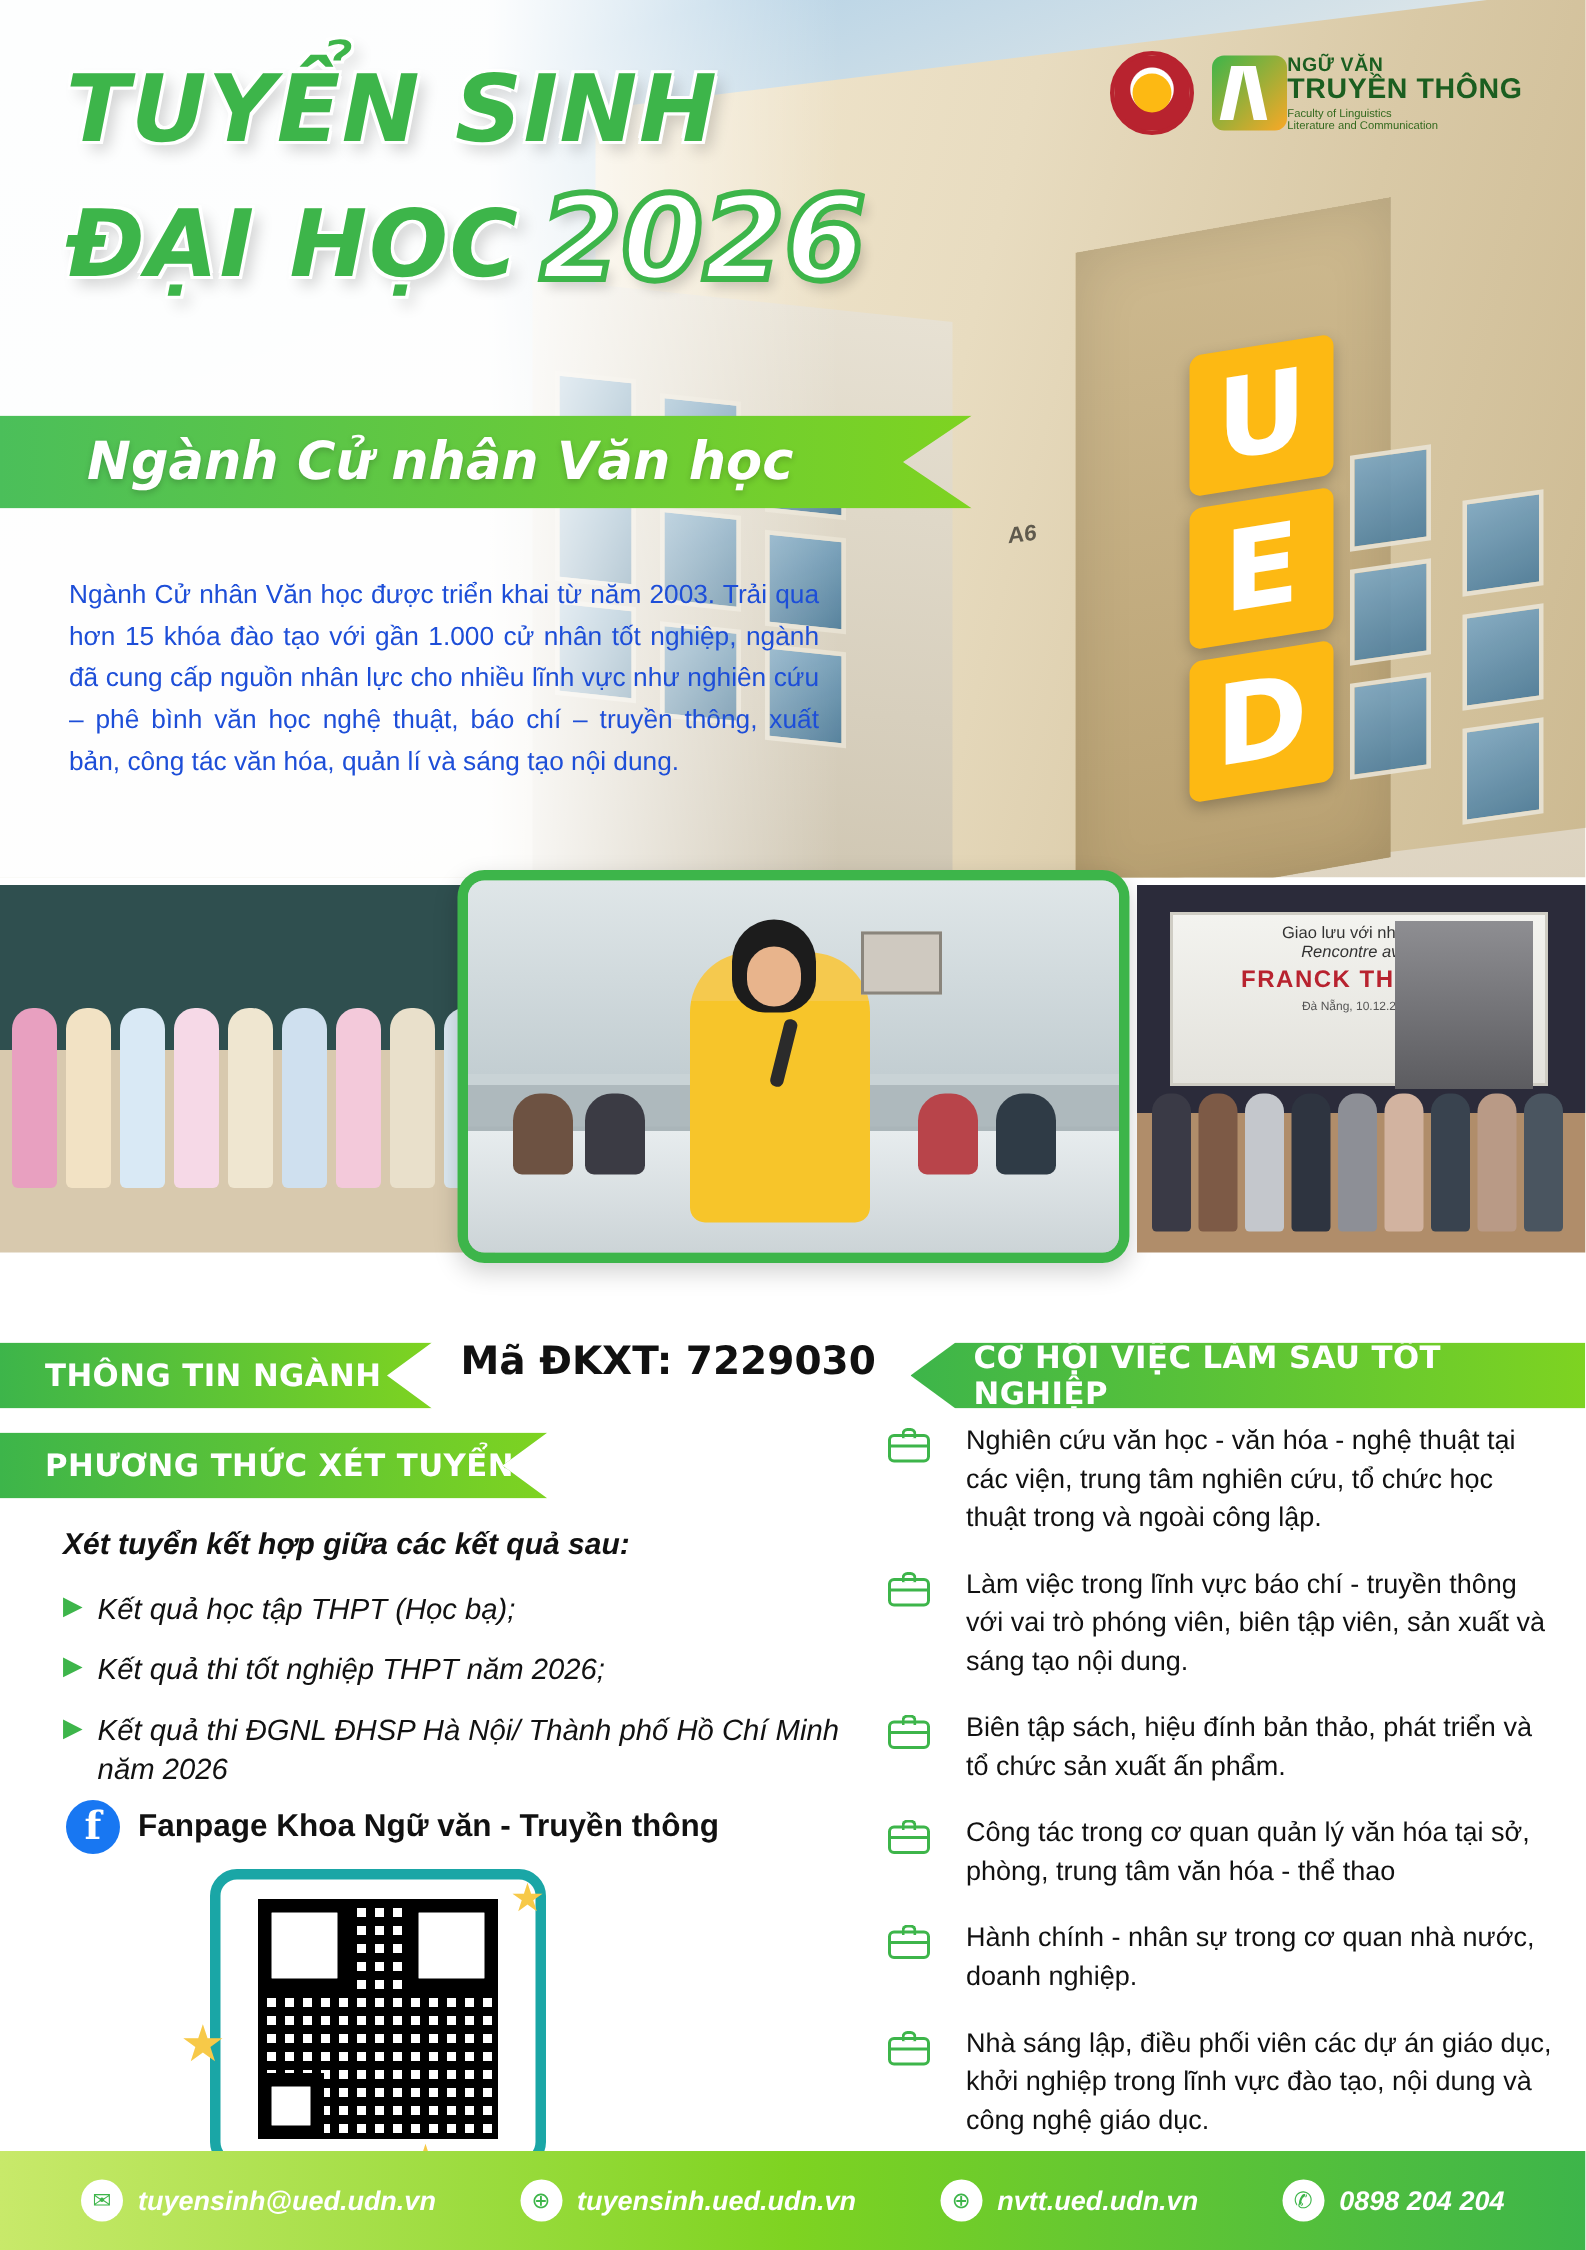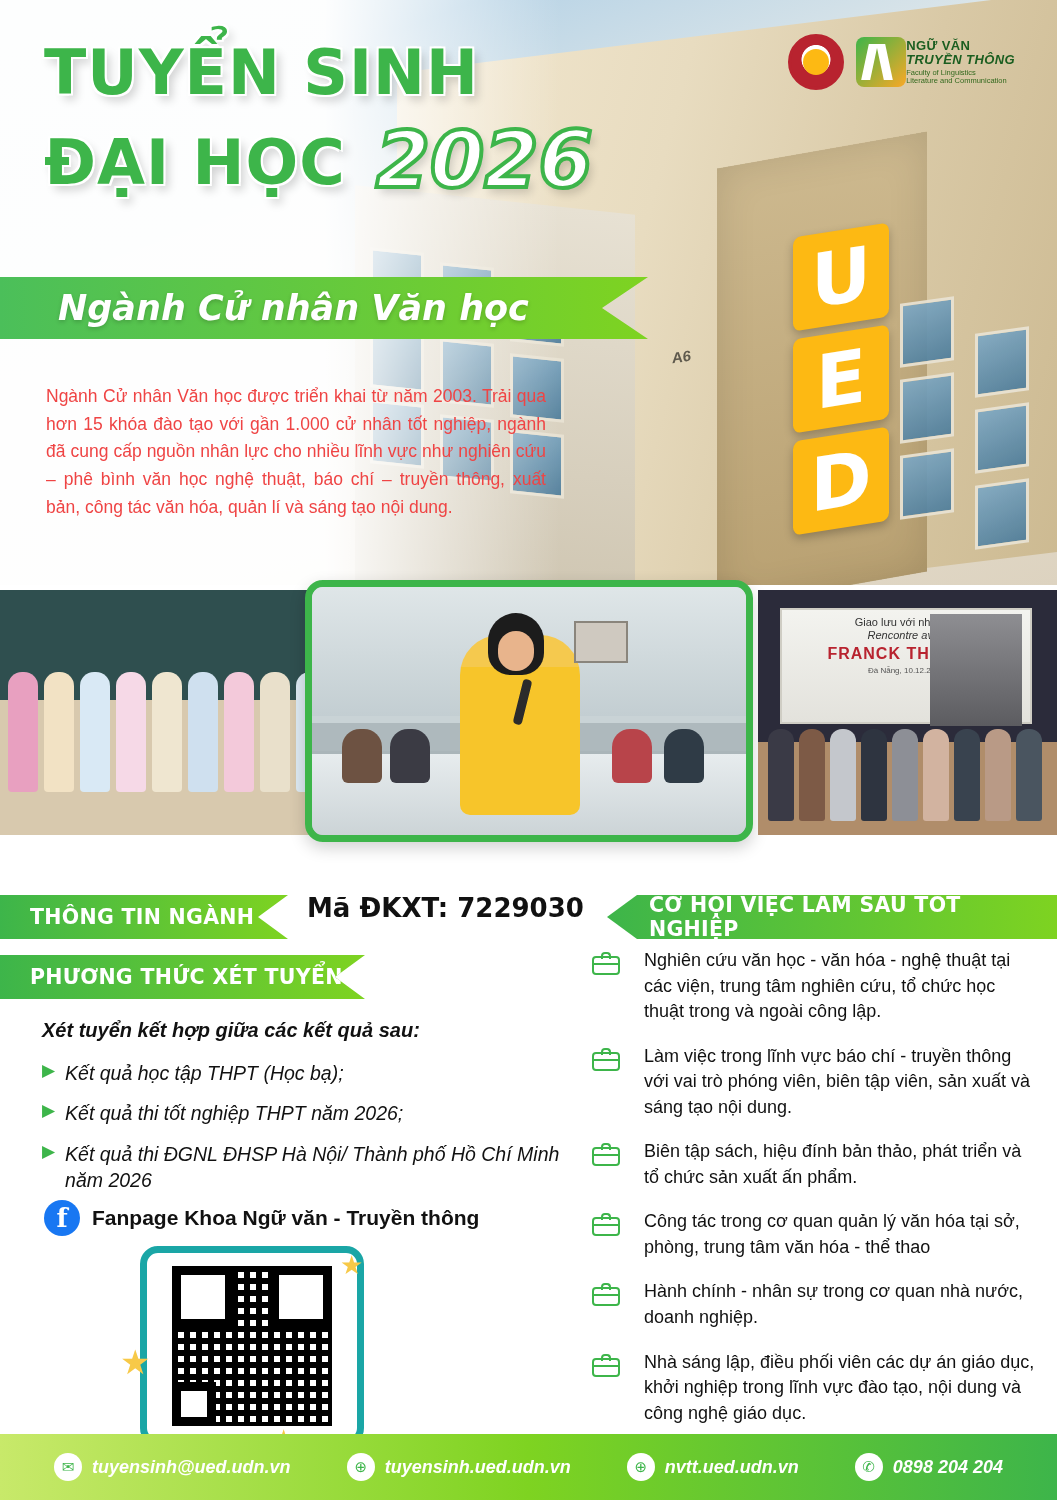--- a/index.html
+++ b/index.html
@@ -66,29 +66,29 @@
   }
   .hero-fade {
     position: absolute; left: 0; top: 0; width: 560px; height: 585px;
     background: linear-gradient(90deg, rgba(255,255,255,.97) 58%, rgba(255,255,255,0) 100%);
   }
 
   
   .title-wrap { position: absolute; left: 44px; top: 38px; }
   .t-line1, .t-line2 {
     font-family: "DejaVu Sans", sans-serif;
-    font-weight: 700; 
+    font-weight: 700; font-style: italic;
     font-size: 62px; letter-spacing: 1px;
     color: #3db54a;
     text-shadow:
       2px 2px 0 #fff, -2px 2px 0 #fff, 2px -2px 0 #fff, -2px -2px 0 #fff,
       5px 6px 10px rgba(0,0,0,.18);
     line-height: 1.12;
   }
-  .t-line2row { display: flex; align-items: flex-end; gap: 30px; }
+  .t-line2row { display: flex; align-items: flex-end; gap: 14px; }
   .t-year {
     font-family: "DejaVu Sans", sans-serif;
     font-weight: 700; font-style: italic; font-size: 78px;
     color: #ffffff;
     -webkit-text-stroke: 4px #3db54a;
     text-shadow: 4px 6px 8px rgba(0,0,0,.16);
     position: relative; top: 8px;
   }
 
   
@@ -116,42 +116,42 @@
   .logo-mark::before {
     content: ""; position: absolute; left: 9px; top: 7px; width: 9px; height: 36px;
     background: #fff; transform: skewX(-12deg);
   }
   .logo-mark::after {
     content: ""; position: absolute; left: 24px; top: 7px; width: 9px; height: 36px;
     background: #fff; transform: skewX(12deg);
   }
   .logo-txt { line-height: 1.08; }
   .logo-txt .l1 { font-size: 13px; font-weight: 700; color: #1b5e20; letter-spacing: .4px;}
-  .logo-txt .l2 { font-size: 13px; font-weight: 700; color: #1b5e20; letter-spacing: .4px; font-style: italic;}
+  .logo-txt .l2 { font-size: 19px; font-weight: 700; color: #1b5e20; letter-spacing: .4px;}
   .logo-txt .l3 { font-size: 7.5px; color: #33691e; margin-top: 2px;}
   .logo-txt .l4 { font-size: 7.5px; color: #33691e;}
 
   
   .banner {
     position: absolute; left: 0; top: 277px; width: 648px; height: 62px;
     background: linear-gradient(90deg, #4bbf5a 0%, #7ed321 100%);
     clip-path: polygon(0 0, 100% 0, calc(100% - 46px) 50%, 100% 100%, 0 100%);
     display: flex; align-items: center;
   }
   .banner span {
     margin-left: 58px;
     color: #fff; font-size: 35px; font-weight: 700; font-style: italic;
     font-family: "DejaVu Sans", sans-serif;
     text-shadow: 0 2px 4px rgba(0,0,0,.18);
   }
 
   
   .intro {
     position: absolute; left: 46px; top: 383px; width: 500px;
-    font-size: 17.5px; line-height: 1.58; color: #ef4444; text-align: justify;
+    font-size: 17.5px; line-height: 1.58; color: #1d4ed8; text-align: justify;
   }
 
   
   .photos { position: absolute; left: 0; top: 580px; width: 1057px; height: 265px; }
   .ph {
     position: absolute; overflow: hidden; background: #9fb4bd;
   }
   .ph-left {
     left: 0; top: 10px; width: 330px; height: 245px;
     background: linear-gradient(180deg, #2f4f4f 0 45%, #d8c9ae 45% 100%);

